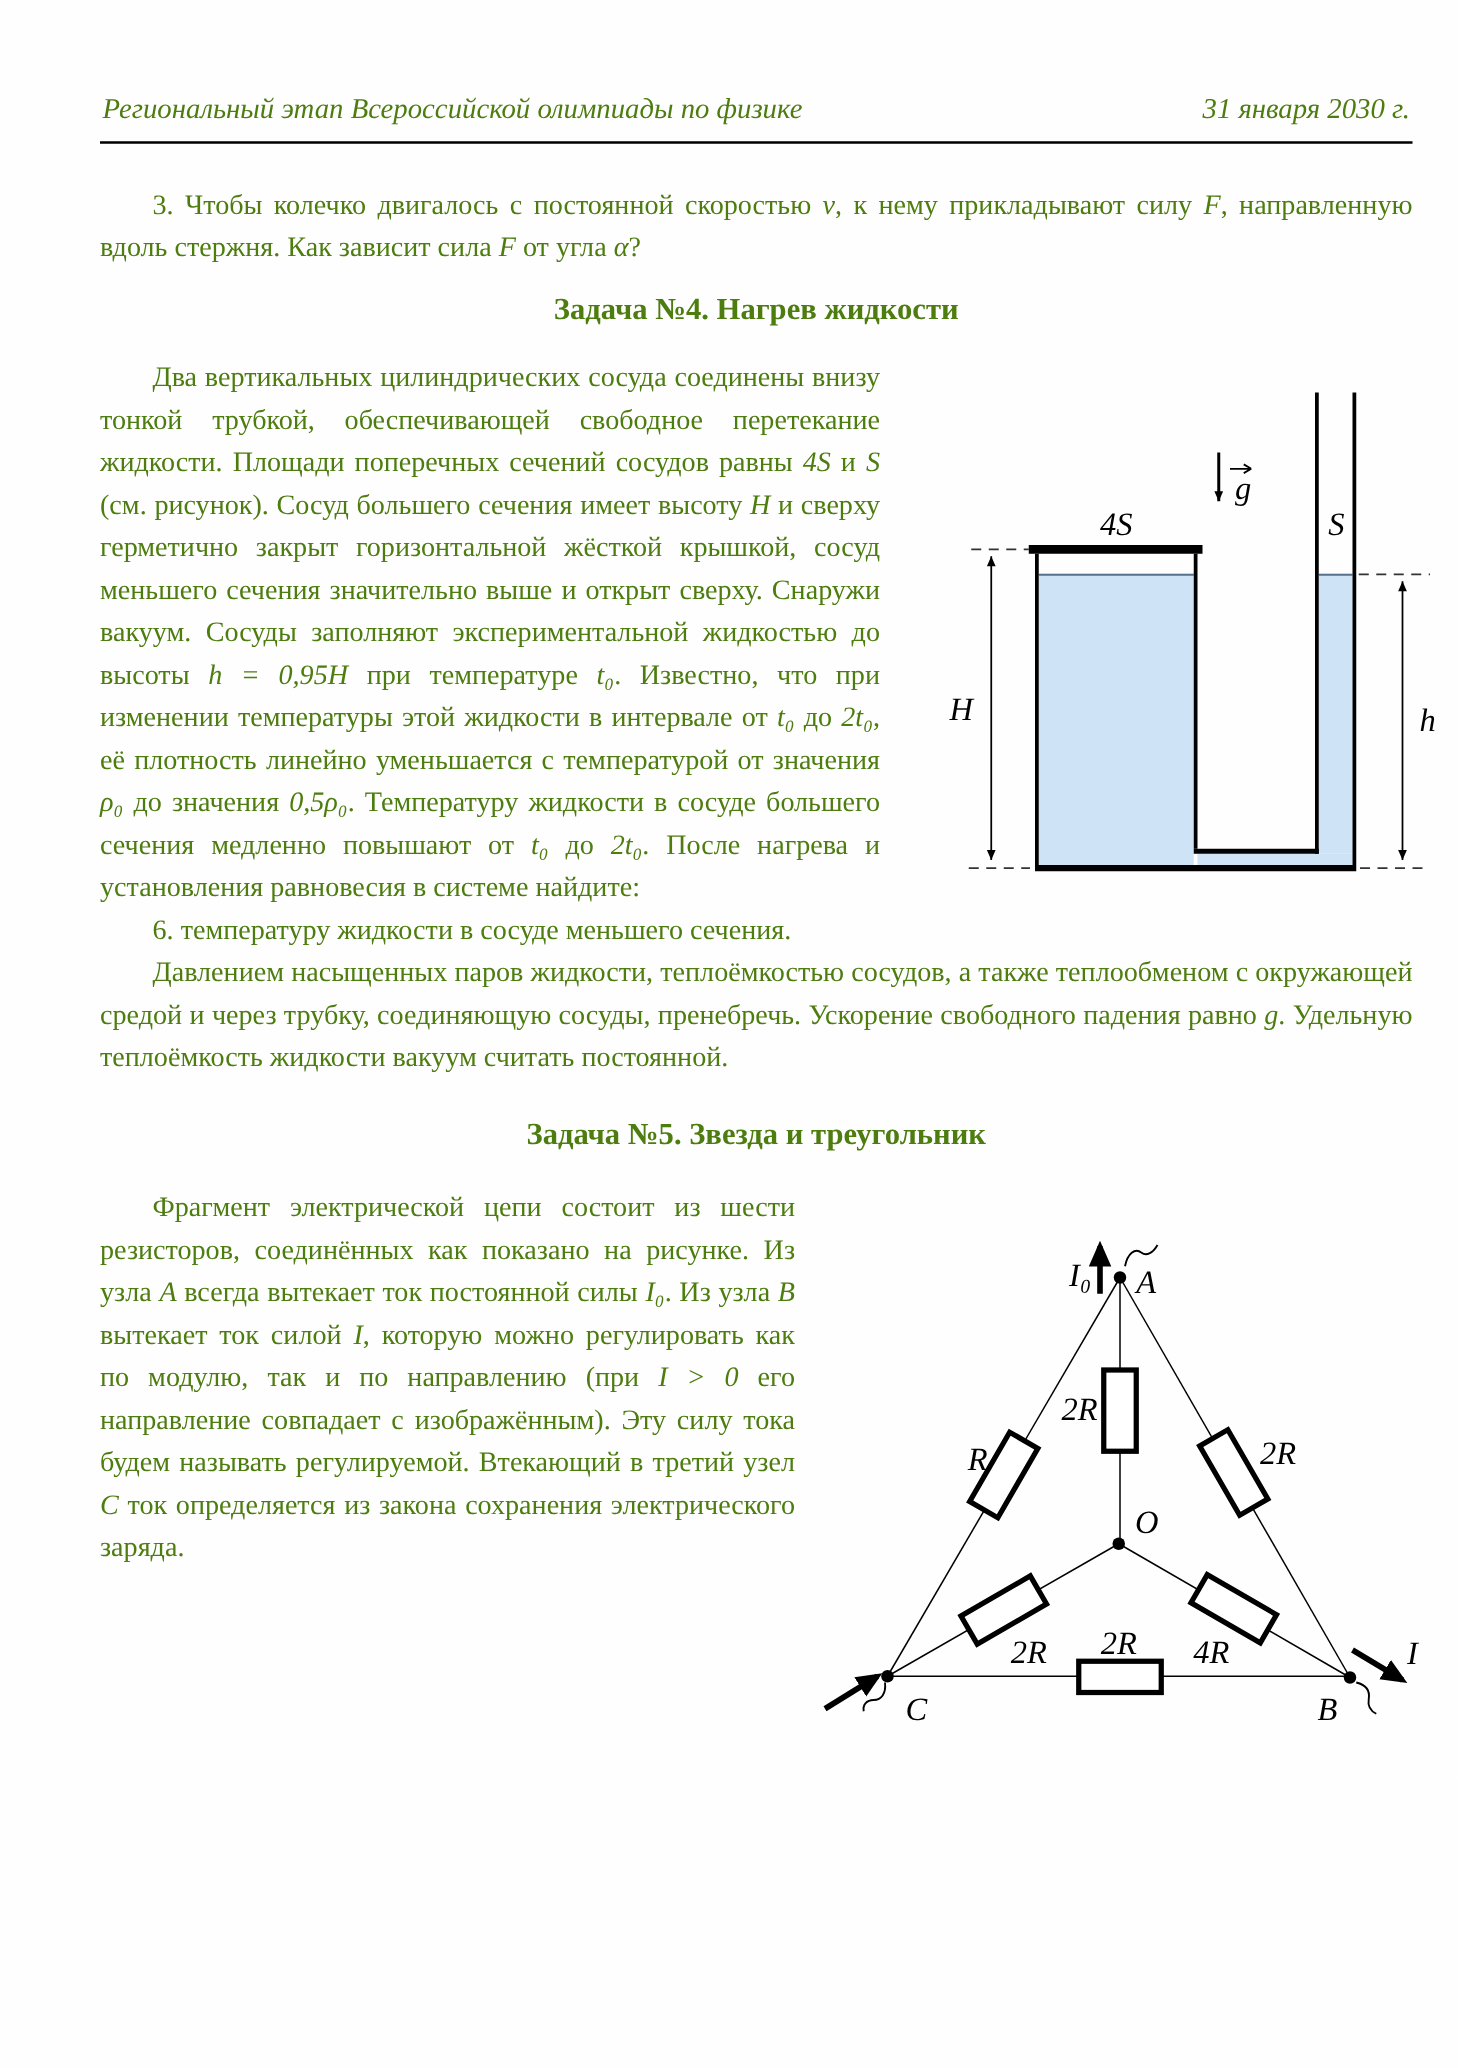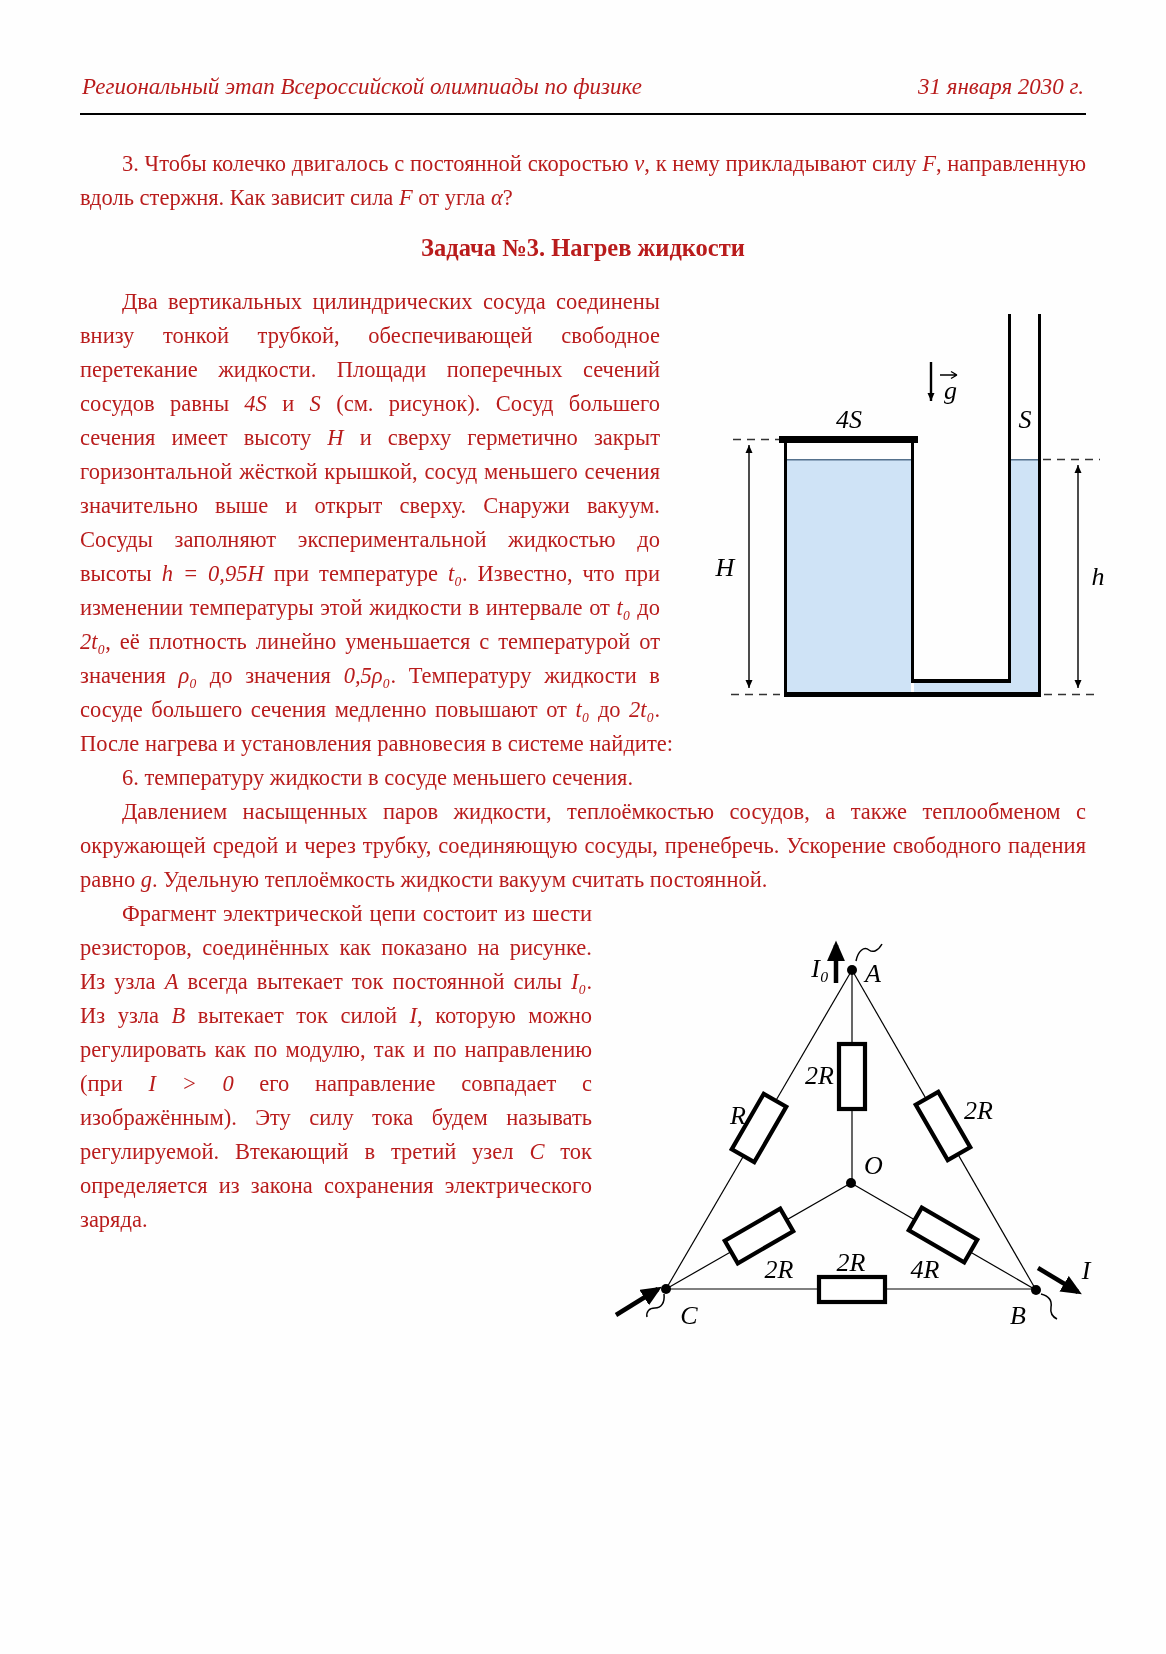--- a/index.html
+++ b/index.html
@@ -1,23 +1,23 @@
 <!DOCTYPE html>
 <html lang="ru"><head>
 <meta charset="utf-8">
 <style>
   html,body{margin:0;padding:0;background:#ffffff;}
   .page{
     position:relative;
     width:1166px;height:1654px;
     box-sizing:border-box;
-    padding:70px 80px 0 80px;
+    padding:70px 36px 0 80px;
     background:#fefefe;
     font-family:"Liberation Serif","DejaVu Serif",serif;
-    font-size:22.5px;line-height:34px;color:#b91c1c;
+    font-size:22.5px;line-height:34px;color:#4d7c0f;
     overflow:hidden;
   }
   .doc-header{
     display:flex;justify-content:space-between;align-items:baseline;
     font-style:italic;font-size:23px;
     padding:0 2px 9px 2px;
     border-bottom:2px solid #000;
   }
   p{margin:0;text-align:justify;text-indent:42px;}
   .item3{margin-top:32px;font-family:Liberation Serif, serif;}
@@ -42,21 +42,21 @@
 
 <div class="page">
 
   <header class="doc-header">
     <span>Региональный этап Всероссийской олимпиады по физике</span>
     <span>31 января 2030 г.</span>
   </header>
 
   <p class="item3"><span>3. Чтобы колечко двигалось с постоянной скоростью </span><span class="m">v</span><span>, к нему прикладывают силу </span><span class="m">F</span><span>, направленную вдоль стержня. Как зависит сила </span><span class="m">F</span><span> от угла </span><span class="m">α</span><span>?</span></p>
 
-  <div class="prob-heading">Задача №3. Нагрев жидкости</div>
+  <div class="prob-heading">Задача №4. Нагрев жидкости</div>
 
   <div class="fig-float fig4-float">
     <svg width="444" height="425" viewBox="0 0 444 425">
       <defs>
         <marker id="dim" markerWidth="12" markerHeight="10" refX="8.5" refY="4" orient="auto" markerUnits="userSpaceOnUse">
           <path d="M0.5,0.5 L8.5,4 L0.5,7.5 z" fill="#000"></path>
         </marker>
         <marker id="dimr" markerWidth="12" markerHeight="10" refX="8.5" refY="4" orient="auto-start-reverse" markerUnits="userSpaceOnUse">
           <path d="M0.5,0.5 L8.5,4 L0.5,7.5 z" fill="#000"></path>
         </marker>
@@ -99,20 +99,21 @@
       <text x="422" y="298" text-anchor="middle">h</text>
     </svg>
   </div>
 
   <p><span>Два вертикальных цилиндрических сосуда соединены внизу тонкой трубкой, обеспечивающей свободное перетекание жидкости. Площади поперечных сечений сосудов равны </span><span class="m">4S</span><span> и </span><span class="m">S</span><span> (см. рисунок). Сосуд большего сечения имеет высоту </span><span class="m">H</span><span> и сверху герметично закрыт горизонтальной жёсткой крышкой, сосуд меньшего сечения значительно выше и открыт сверху. Снаружи вакуум. Сосуды заполняют экспериментальной жидкостью до высоты </span><span class="m">h = 0,95H</span><span> при температуре </span><span class="m">t₀</span><span>. Известно, что при изменении температуры этой жидкости в интервале от </span><span class="m">t₀</span><span> до </span><span class="m">2t₀</span><span>, её плотность линейно уменьшается с температурой от значения </span><span class="m">ρ₀</span><span> до значения </span><span class="m">0,5ρ₀</span><span>. Температуру жидкости в сосуде большего сечения медленно повышают от </span><span class="m">t₀</span><span> до </span><span class="m">2t₀</span><span>. После нагрева и установления равновесия в системе найдите:</span></p>
 
   <p class="list-line">6. температуру жидкости в сосуде меньшего сечения.</p>
 
   <p><span>Давлением насыщенных паров жидкости, теплоёмкостью сосудов, а также теплообменом с окружающей средой и через трубку, соединяющую сосуды, пренебречь. Ускорение свободного падения равно </span><span class="m">g</span><span>. Удельную теплоёмкость жидкости вакуум считать постоянной.</span></p>
 
+  <div class="prob-heading h5">Задача №5. Звезда и треугольник</div>
 
   <div class="fig-float fig5-float">
     <svg width="520" height="475" viewBox="0 0 520 475">
       <defs>
         <marker id="thick" markerWidth="6" markerHeight="5" refX="3.6" refY="2" orient="auto">
           <path d="M0,0 L4.6,2 L0,4 z" fill="#000"></path>
         </marker>
       </defs>
 
       <g stroke="#000" stroke-width="1.2" fill="none">

